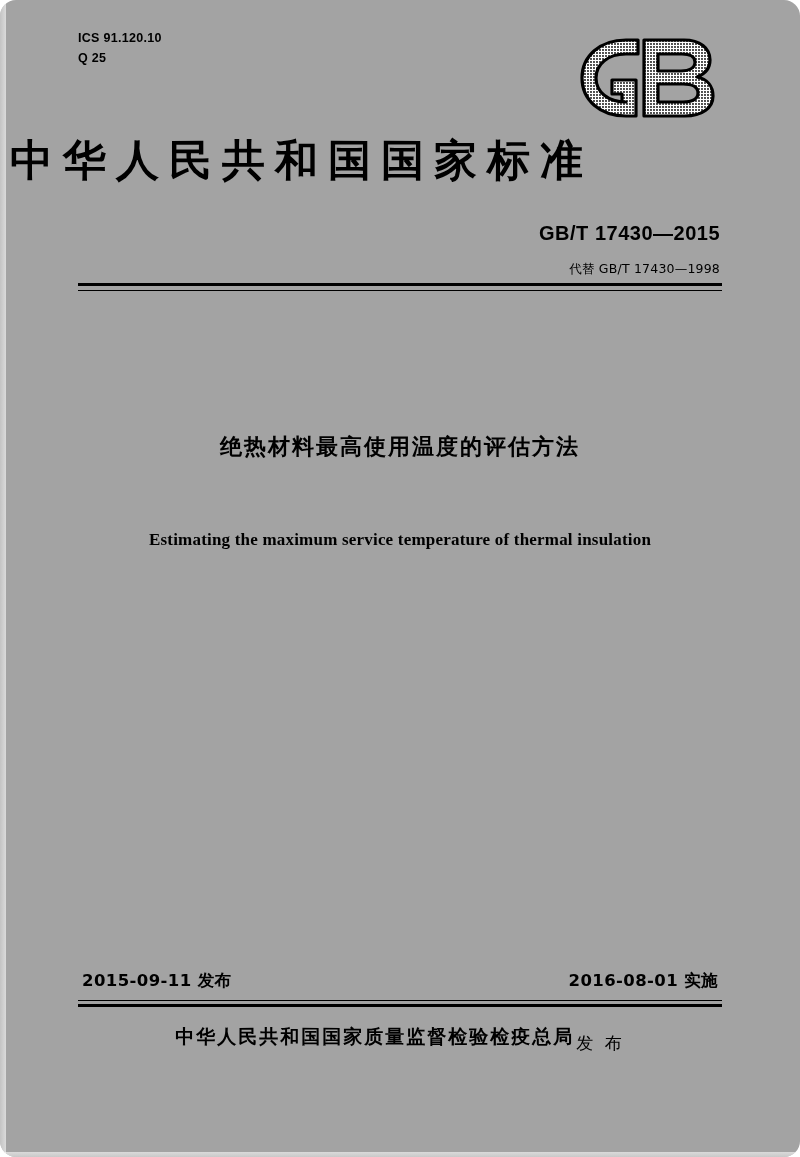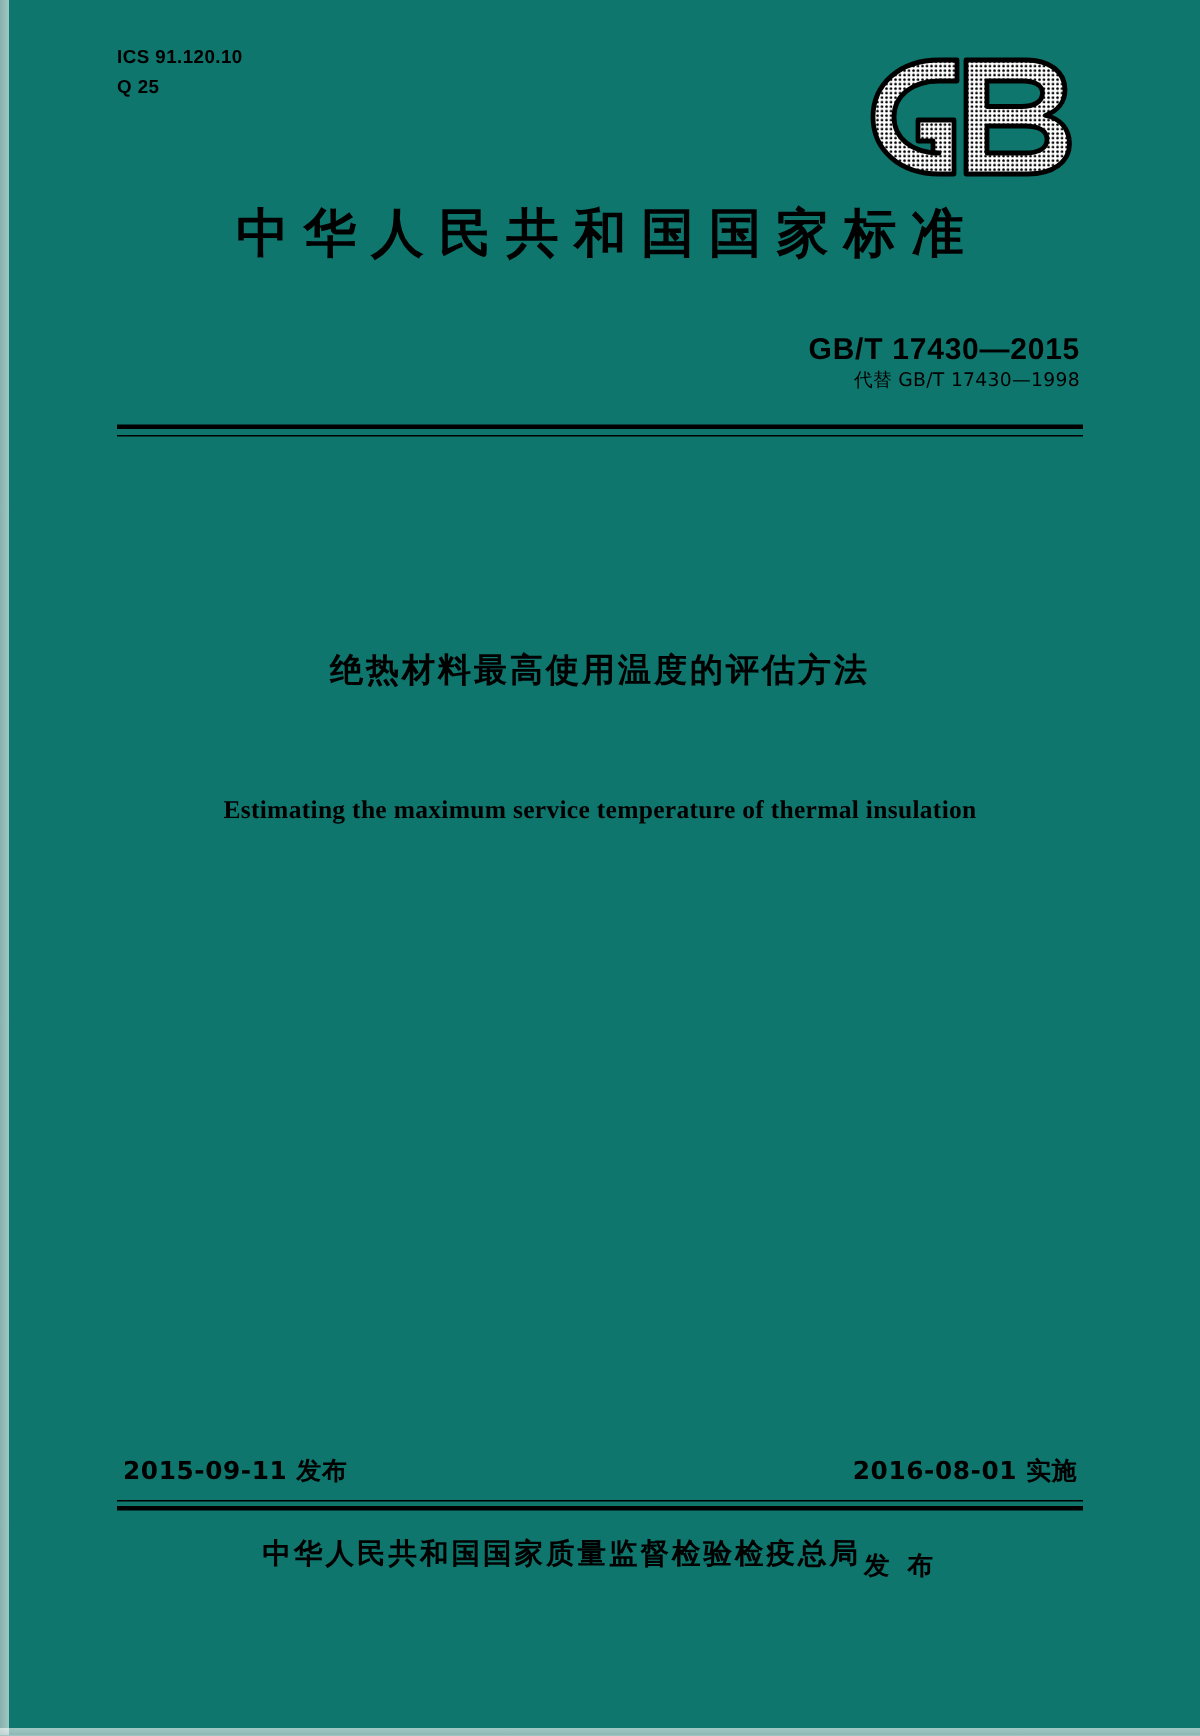--- a/index.html
+++ b/index.html
@@ -8,23 +8,24 @@
     background: #ffffff;
   }
   body {
     font-family: "Liberation Sans", sans-serif;
     color: #000000;
   }
   .page {
     position: relative;
     width: 800px;
     height: 1157px;
-    background: #0f766e;
+    background: #a3a3a3;
     overflow: hidden;
     box-sizing: border-box;
+    border-radius: 16px;
   }
   
   .ics-block {
     position: absolute;
     left: 78px;
     top: 28px;
     font-family: "Liberation Sans", sans-serif;
     font-weight: bold;
     font-size: 12.5px;
     line-height: 20px;
@@ -40,45 +41,44 @@
     width: 150px;
     height: 88px;
   }
 
   
   .std-title {
     position: absolute;
     left: 0;
     right: 0;
     top: 132px;
-    text-align: center;
     font-family: Liberation Mono, monospace;
     font-weight: bold;
-    font-size: 35px;
+    font-size: 43px;
     letter-spacing: 10px;
     text-indent: 10px;
     color: #000;
   }
 
   
   .std-number {
     position: absolute;
     right: 80px;
     top: 222px;
     text-align: right;
   }
   .std-number .main {
     font-family: Liberation Sans, sans-serif;
     font-weight: bold;
     font-size: 20px;
     letter-spacing: 0.5px;
     white-space: nowrap;
   }
   .std-number .replace {
-    margin-top: 0;
+    margin-top: 16px;
     font-family: "DejaVu Sans", sans-serif;
     font-size: 12.5px;
     letter-spacing: 0.2px;
     white-space: nowrap;
   }
 
   
   .rule-top {
     position: absolute;
     left: 78px;
@@ -172,21 +172,21 @@
   .publisher-lines {
     text-align: center;
     font-family: "DejaVu Sans", sans-serif;
     font-weight: bold;
     font-size: 19px;
     line-height: 29px;
     letter-spacing: 2px;
   }
   .publisher-verb {
     font-family: "DejaVu Sans", sans-serif;
-    font-weight: bold;
+    font-weight: normal;
     font-size: 17px;
     letter-spacing: 3px;
     margin-left: 2px;
     padding-top: 14px;
   }
   
   .edge-left {
     position: absolute;
     left: 0; top: 0; bottom: 0;
     width: 6px;

